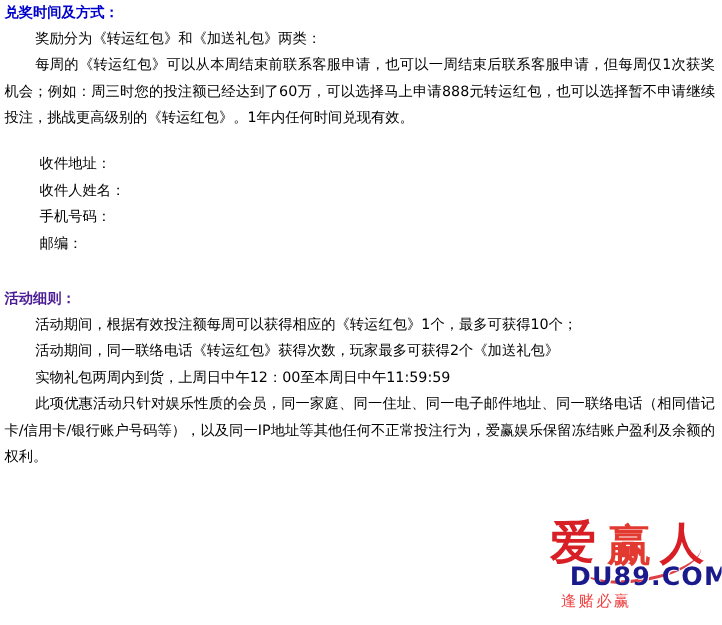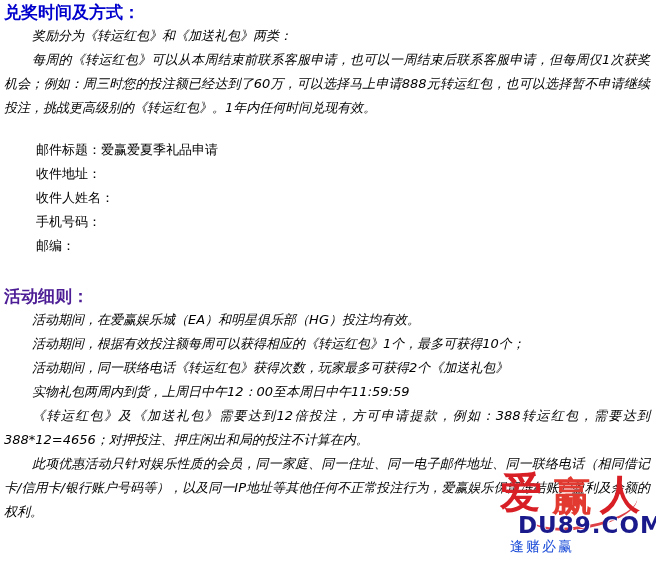--- a/index.html
+++ b/index.html
@@ -19,34 +19,33 @@
   .page {
     position: relative;
     width: 656px;
     height: 568px;
     padding: 0;
     box-sizing: border-box;
   }
   .section-title {
     font-weight: bold;
     color: #0000cc;
-    font-size: 17px;
+    font-size: 13px;
     margin: 0;
     padding: 0 0 0 4px;
     line-height: 24px;
   }
   .section-title.blue2 {
     color: #4c1d95;
   }
   .para {
     margin: 0;
     padding: 0 6px 0 4px;
     line-height: 24px;
     text-align: justify;
-    font-style: italic;
   }
   .indent {
     text-indent: 28px;
   }
   .field-line {
     margin: 0;
     padding: 0 0 0 36px;
     line-height: 24px;
   }
   .gap-md { height: 18px; }
@@ -97,21 +96,21 @@
     letter-spacing: 1px;
     color: #1a1a8c;
     text-shadow: 1px 1px 0 #ffffff;
   }
   .wm-sub {
     position: absolute;
     left: 10px;
     top: 66px;
     font-family: Liberation Sans, sans-serif;
     font-size: 14px;
-    color: #1d4ed8;
+    color: #ef4444;
     letter-spacing: 2px;
   }
   .wm-swoosh {
     position: absolute;
     left: 28px;
     top: 14px;
     width: 110px;
     height: 40px;
     border-bottom: 3px solid #d81f26;
     border-radius: 0 0 60% 40%;
@@ -124,35 +123,32 @@
 
 <div class="page">
 
   <h2 class="section-title">兑奖时间及方式：</h2>
 
   <p class="para indent">奖励分为《转运红包》和《加送礼包》两类：</p>
   <p class="para indent">每周的《转运红包》可以从本周结束前联系客服申请，也可以一周结束后联系客服申请，但每周仅1次获奖机会；例如：周三时您的投注额已经达到了60万，可以选择马上申请888元转运红包，也可以选择暂不申请继续投注，挑战更高级别的《转运红包》。1年内任何时间兑现有效。</p>
 
   <div class="gap-md"></div>
 
-  <p class="field-line">邮件标题：爱赢爱夏季礼品申请</p>
   <p class="field-line">收件地址：</p>
   <p class="field-line">收件人姓名：</p>
   <p class="field-line">手机号码：</p>
   <p class="field-line">邮编：</p>
 
   <div class="gap-lg"></div>
 
   <h2 class="section-title blue2">活动细则：</h2>
 
-  <p class="para indent">活动期间，在爱赢娱乐城（EA）和明星俱乐部（HG）投注均有效。</p>
   <p class="para indent">活动期间，根据有效投注额每周可以获得相应的《转运红包》1个，最多可获得10个；</p>
   <p class="para indent">活动期间，同一联络电话《转运红包》获得次数，玩家最多可获得2个《加送礼包》</p>
   <p class="para indent">实物礼包两周内到货，上周日中午12：00至本周日中午11:59:59</p>
-  <p class="para indent">《转运红包》及《加送礼包》需要达到12倍投注，方可申请提款，例如：388转运红包，需要达到388*12=4656；对押投注、押庄闲出和局的投注不计算在内。</p>
   <p class="para indent">此项优惠活动只针对娱乐性质的会员，同一家庭、同一住址、同一电子邮件地址、同一联络电话（相同借记卡/信用卡/银行账户号码等），以及同一IP地址等其他任何不正常投注行为，爱赢娱乐保留冻结账户盈利及余额的权利。</p>
 
   <div class="watermark">
     <div class="wm-swoosh"></div>
     <span class="wm-char wm-a">爱</span>
     <span class="wm-char wm-b">赢</span>
     <span class="wm-char wm-c">人</span>
     <span class="wm-url">DU89.COM</span>
     <span class="wm-sub">逢赌必赢</span>
   </div>

